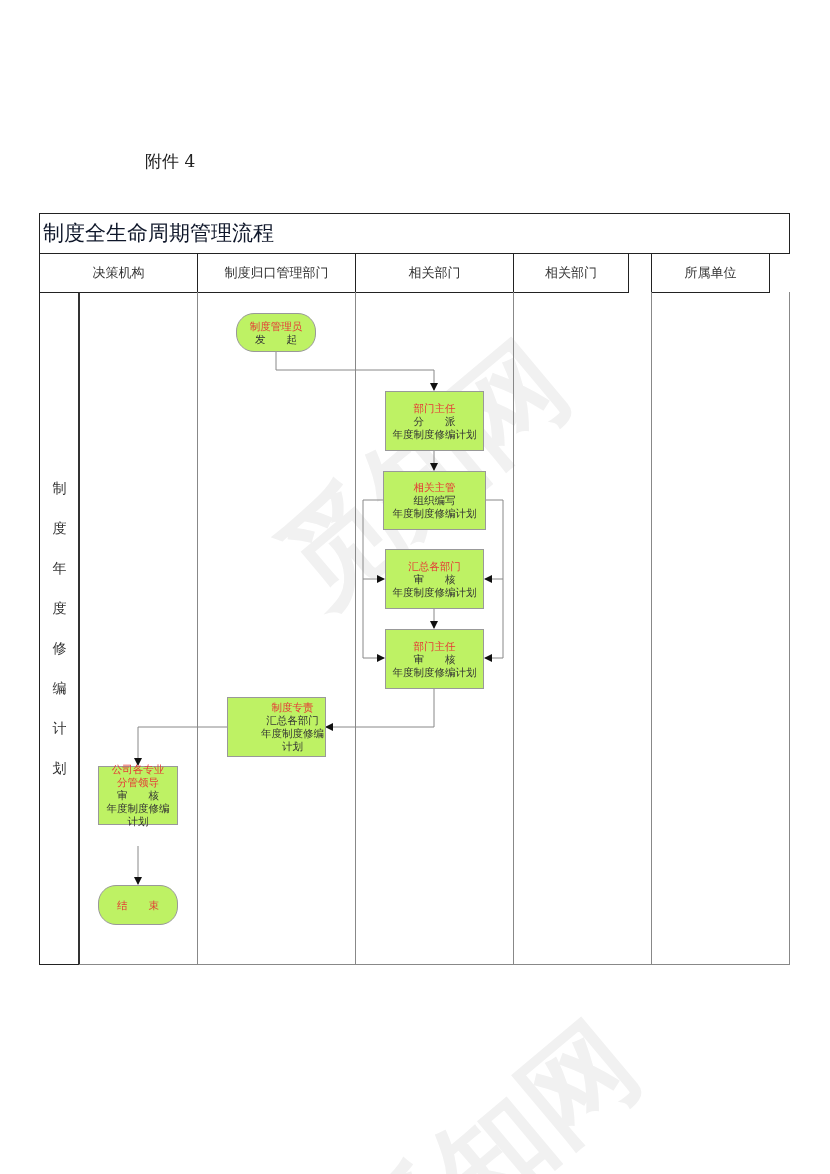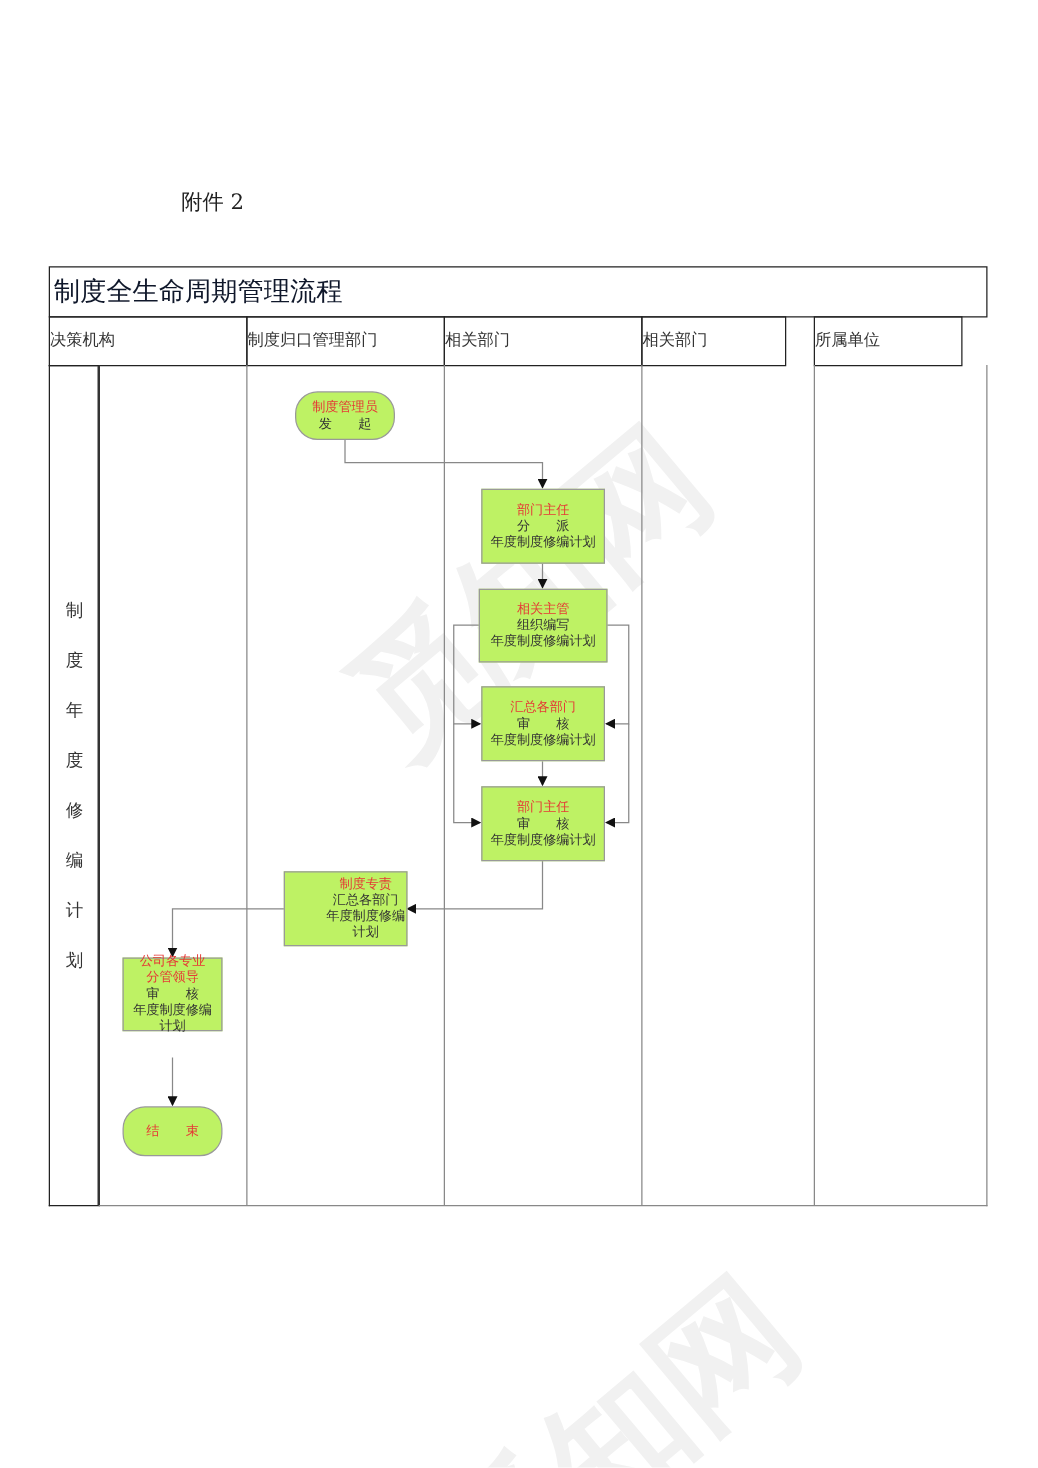--- a/index.html
+++ b/index.html
@@ -3,42 +3,42 @@
 <meta charset="utf-8">
 <style>
   html, body { margin:0; padding:0; background:#ffffff; }
   body { width:830px; height:1174px; position:relative; overflow:hidden;
          font-family:"DejaVu Serif","Liberation Serif",serif; color:#333; }
   .abs { position:absolute; }
   .attach { left:145px; top:150px; font-size:17px; color:#222; }
   .title-row { left:39px; top:213px; width:751px; height:41px; border:1px solid #222; box-sizing:border-box;
                font-size:21px; line-height:39px; padding-left:3px; color:#0f172a; }
   .hdr { top:253px; height:40px; border:1px solid #222; box-sizing:border-box; font-size:13px;
-         line-height:38px; text-align:left; color:#333; }
+         line-height:38px; text-align:center; color:#333; }
   .lane { top:292px; border-left:1px solid #888; height:672px; box-sizing:border-box; }
   .stage-col { left:39px; top:292px; width:41px; height:673px; border:1px solid #222; border-right:2px solid #333; box-sizing:border-box; }
   .stage-text { left:39px; width:41px; text-align:center; font-size:14px; color:#333; }
   .bottom-line { left:79px; top:964px; width:711px; height:1px; background:#888; }
   .right-line { left:789px; top:292px; width:1px; height:673px; background:#888; }
   .node { position:absolute; border:1px solid #999; background:#bef264; box-sizing:border-box;
           text-align:center; font-size:10.5px; line-height:13px; color:#333; display:flex;
           flex-direction:column; justify-content:center; align-items:center; }
   .terminal { border-radius:18px; }
   .red { color:#e53935; }
   svg.conn { position:absolute; left:0; top:0; }
   .wm { position:absolute; color:#f1f1f1; font-size:110px; font-weight:bold; transform:rotate(-40deg);
         font-family:"DejaVu Sans","Liberation Sans",sans-serif; white-space:nowrap; }
 </style>
 </head>
 <body>
 
 <div class="wm" style="left:260px; top:400px;">觅知网</div>
 <div class="wm" style="left:330px; top:1080px;">觅知网</div>
 
-<div class="abs attach">附件 2</div>
+<div class="abs attach">附件 4</div>
 
 <div class="abs title-row">制度全生命周期管理流程</div>
 
 <div class="abs hdr" style="left:39px; width:159px;">决策机构</div>
 <div class="abs hdr" style="left:197px; width:159px;">制度归口管理部门</div>
 <div class="abs hdr" style="left:355px; width:159px;">相关部门</div>
 <div class="abs hdr" style="left:513px; width:116px;">相关部门</div>
 <div class="abs hdr" style="left:651px; width:119px;">所属单位</div>
 
 <div class="abs stage-col"></div>

